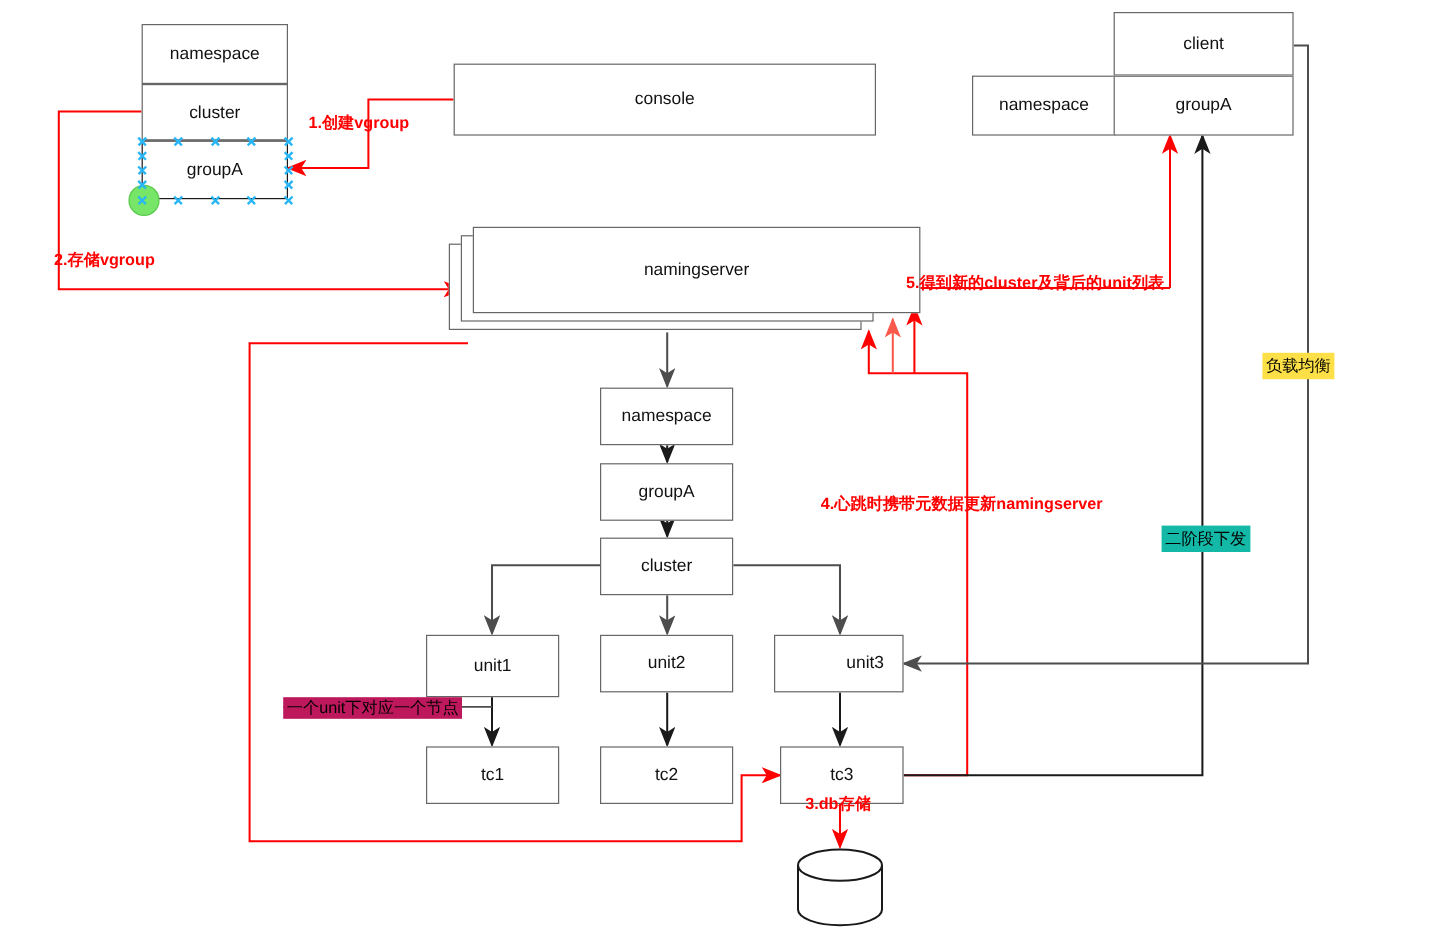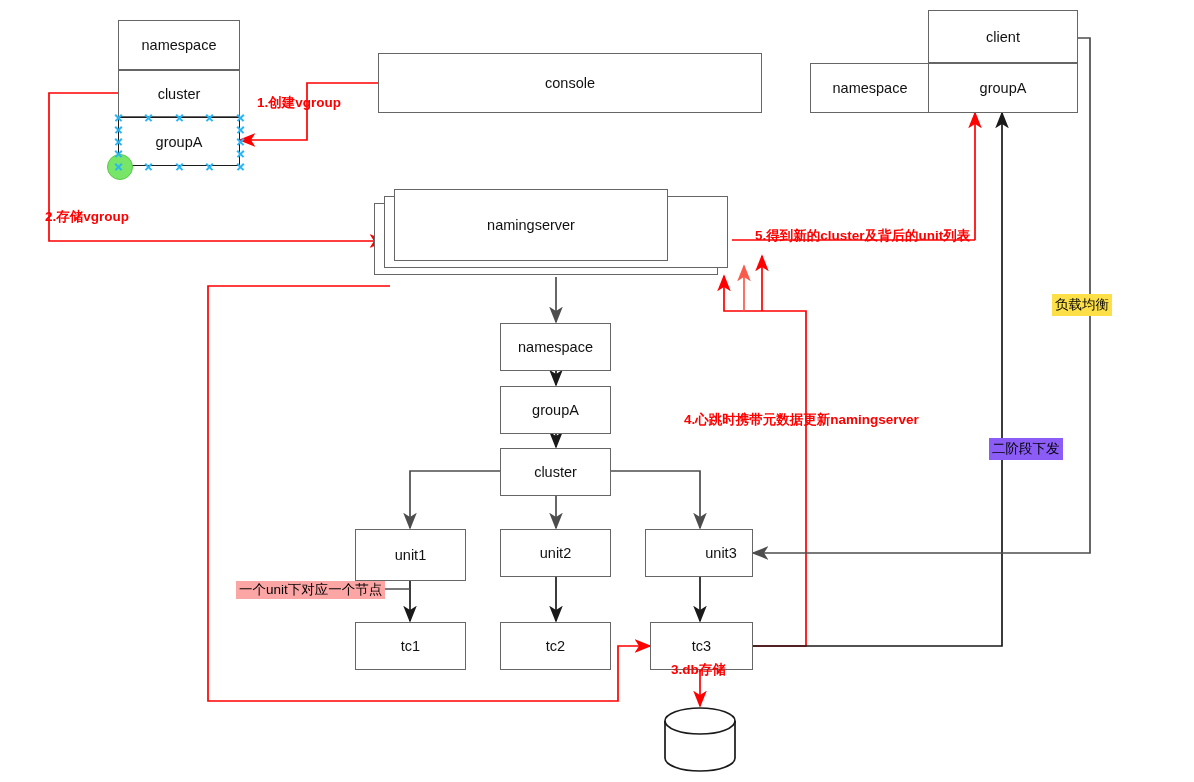--- a/index.html
+++ b/index.html
@@ -173,27 +173,27 @@
   <div class="handle" style="left:235.5px;top:125px;"></div>
   <div class="handle" style="left:235.5px;top:137px;"></div>
   <div class="handle" style="left:235.5px;top:149px;"></div>
   <div class="handle" style="left:113.5px;top:161.5px;"></div>
   <div class="handle" style="left:144px;top:161.5px;"></div>
   <div class="handle" style="left:174.5px;top:161.5px;"></div>
   <div class="handle" style="left:205px;top:161.5px;"></div>
   <div class="handle" style="left:235.5px;top:161.5px;"></div>
   <div class="greendot" style="left:107px;top:154px;"></div>
 
-  <div class="node" style="left:378px;top:53px;width:384px;height:60px;">
+  <div class="node" style="left:378px;top:53px;width:352px;height:60px;">
     <span>console</span>
   </div>
 
   <div class="node" style="left:374px;top:203px;width:344px;height:72px;z-index:3;"></div>
   <div class="node" style="left:384px;top:196px;width:344px;height:72px;z-index:4;"></div>
-  <div class="node" style="left:394px;top:189px;width:274px;height:72px;z-index:5;">
+  <div class="node" style="left:394px;top:189px;width:373px;height:72px;z-index:5;">
     <span>namingserver</span>
   </div>
 
   <div class="node" style="left:810px;top:63px;width:120px;height:50px;">
     <span>namespace</span>
   </div>
   <div class="node" style="left:928px;top:10px;width:150px;height:53px;">
     <span>client</span>
   </div>
   <div class="node" style="left:928px;top:63px;width:150px;height:50px;">
@@ -234,17 +234,17 @@
     <ellipse cx="38" cy="15" rx="35" ry="13" fill="#ffffff" stroke="#1a1a1a" stroke-width="1.7"></ellipse>
     <path d="M3,15 L3,52 A35,13 0 0,0 73,52 L73,15" fill="#ffffff" stroke="#1a1a1a" stroke-width="1.7"></path>
     <path d="M3,15 A35,13 0 0,0 73,15" fill="none" stroke="#1a1a1a" stroke-width="1.7"></path>
   </svg>
 
   <div class="label red" style="left:257px;top:94px;">1.创建vgroup</div>
   <div class="label red" style="left:45px;top:192px;margin-top:16px;">2.存储vgroup</div>
   <div class="label red" style="left:671px;top:661px;text-align:right;">3.db存储</div>
   <div class="label red" style="left:684px;top:411px;">4.心跳时携带元数据更新namingserver</div>
   <div class="label red" style="left:755px;top:227px;">5.得到新的cluster及背后的unit列表</div>
-  <div class="label" style="left:236px;top:581px;background:#fca5a5;padding:0 3px;">一个unit下对应一个节点</div>
+  <div class="label" style="left:236px;top:581px;background:#be185d;padding:0 3px;">一个unit下对应一个节点</div>
   <div class="label" style="left:1052px;top:294px;background:#fde047;padding:2px 3px;">负载均衡</div>
-  <div class="label" style="left:968px;top:438px;background:#8b5cf6;padding:2px 3px;margin-left:21px;">二阶段下发</div>
+  <div class="label" style="left:968px;top:438px;background:#14b8a6;padding:2px 3px;">二阶段下发</div>
 
 </div>
 
 </body></html>

